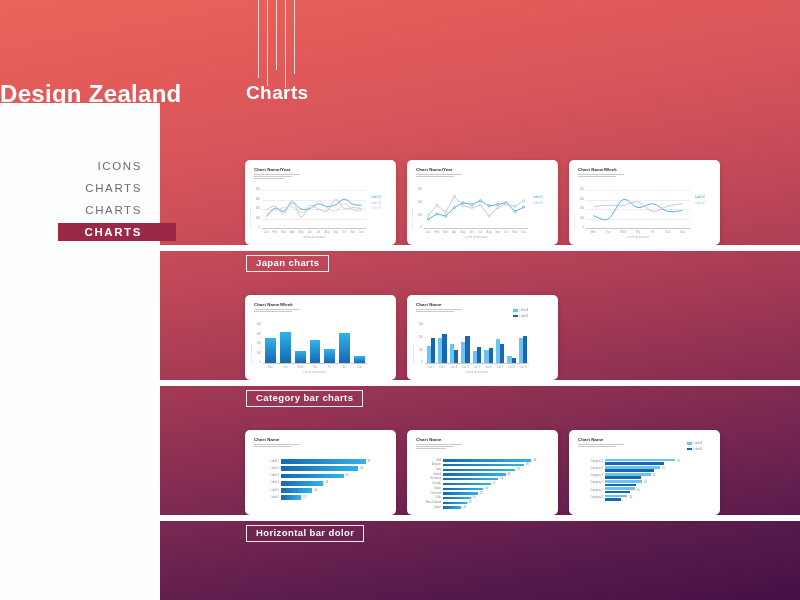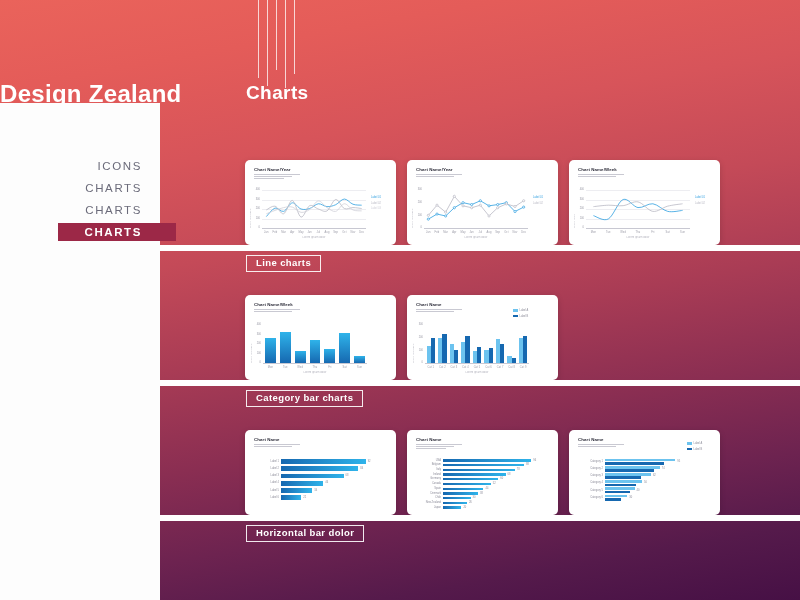--- a/index.html
+++ b/index.html
@@ -282,21 +282,21 @@
             <path d="M24.43,55.65 C26.906666666666666,56.205 34.33833333333333,61.67166666666667 39.29,58.98 C44.24166666666667,56.28833333333333 49.18833333333333,41.4 54.14,39.5 C59.09166666666667,37.6 64.04666666666667,46.86666666666667 69,47.58 C73.95333333333333,48.29333333333333 78.90833333333333,43.14666666666667 83.86,43.78 C88.81166666666667,44.413333333333334 93.75833333333333,50.27333333333333 98.71,51.38 C103.66166666666666,52.48666666666667 111.09333333333333,50.58 113.57,50.42" fill="none" stroke="#2f9fe0" stroke-width="0.8"></path>
             <path d="M24.43,46.63 C26.906666666666666,46.391666666666666 34.33833333333333,45.36 39.29,45.2 C44.24166666666667,45.040000000000006 49.18833333333333,46.223333333333336 54.14,45.67 C59.09166666666667,45.11666666666667 64.04666666666667,40.928333333333335 69,41.88 C73.95333333333333,42.83166666666667 78.90833333333333,50.66833333333334 83.86,51.38 C88.81166666666667,52.09166666666667 93.75833333333333,47.416666666666664 98.71,46.15 C103.66166666666666,44.88333333333333 111.09333333333333,44.175 113.57,43.78" fill="none" stroke="#b9b9c4" stroke-width="0.8"></path>
           </svg>
           <div class="legend" style="left: 126px; top: 36px;">
             <div style="color: rgb(47, 159, 224);">Label 01</div>
             <div style="color: rgb(185, 185, 196);">Label 02</div>
           </div>
         </div>
     </div>
     <div class="divider" style="top:85px;"></div>
-    <div class="tag" style="top:95px;">Line charts</div>
+    <div class="tag" style="top:95px;">Japan charts</div>
   </div>
 
   <div class="group" style="top:295px;">
     <div class="cards">
       <div class="card c0" id="card-vbar-1">
           <div class="ct">
             <div class="ct-title">Chart Name/Week</div>
             <div class="ct-sub" title="Lorem ipsum dolor sit amet consectetur adipiscing elit sed do">
               <span style="width: 46px;"></span>
               <span style="width: 38px;"></span>

